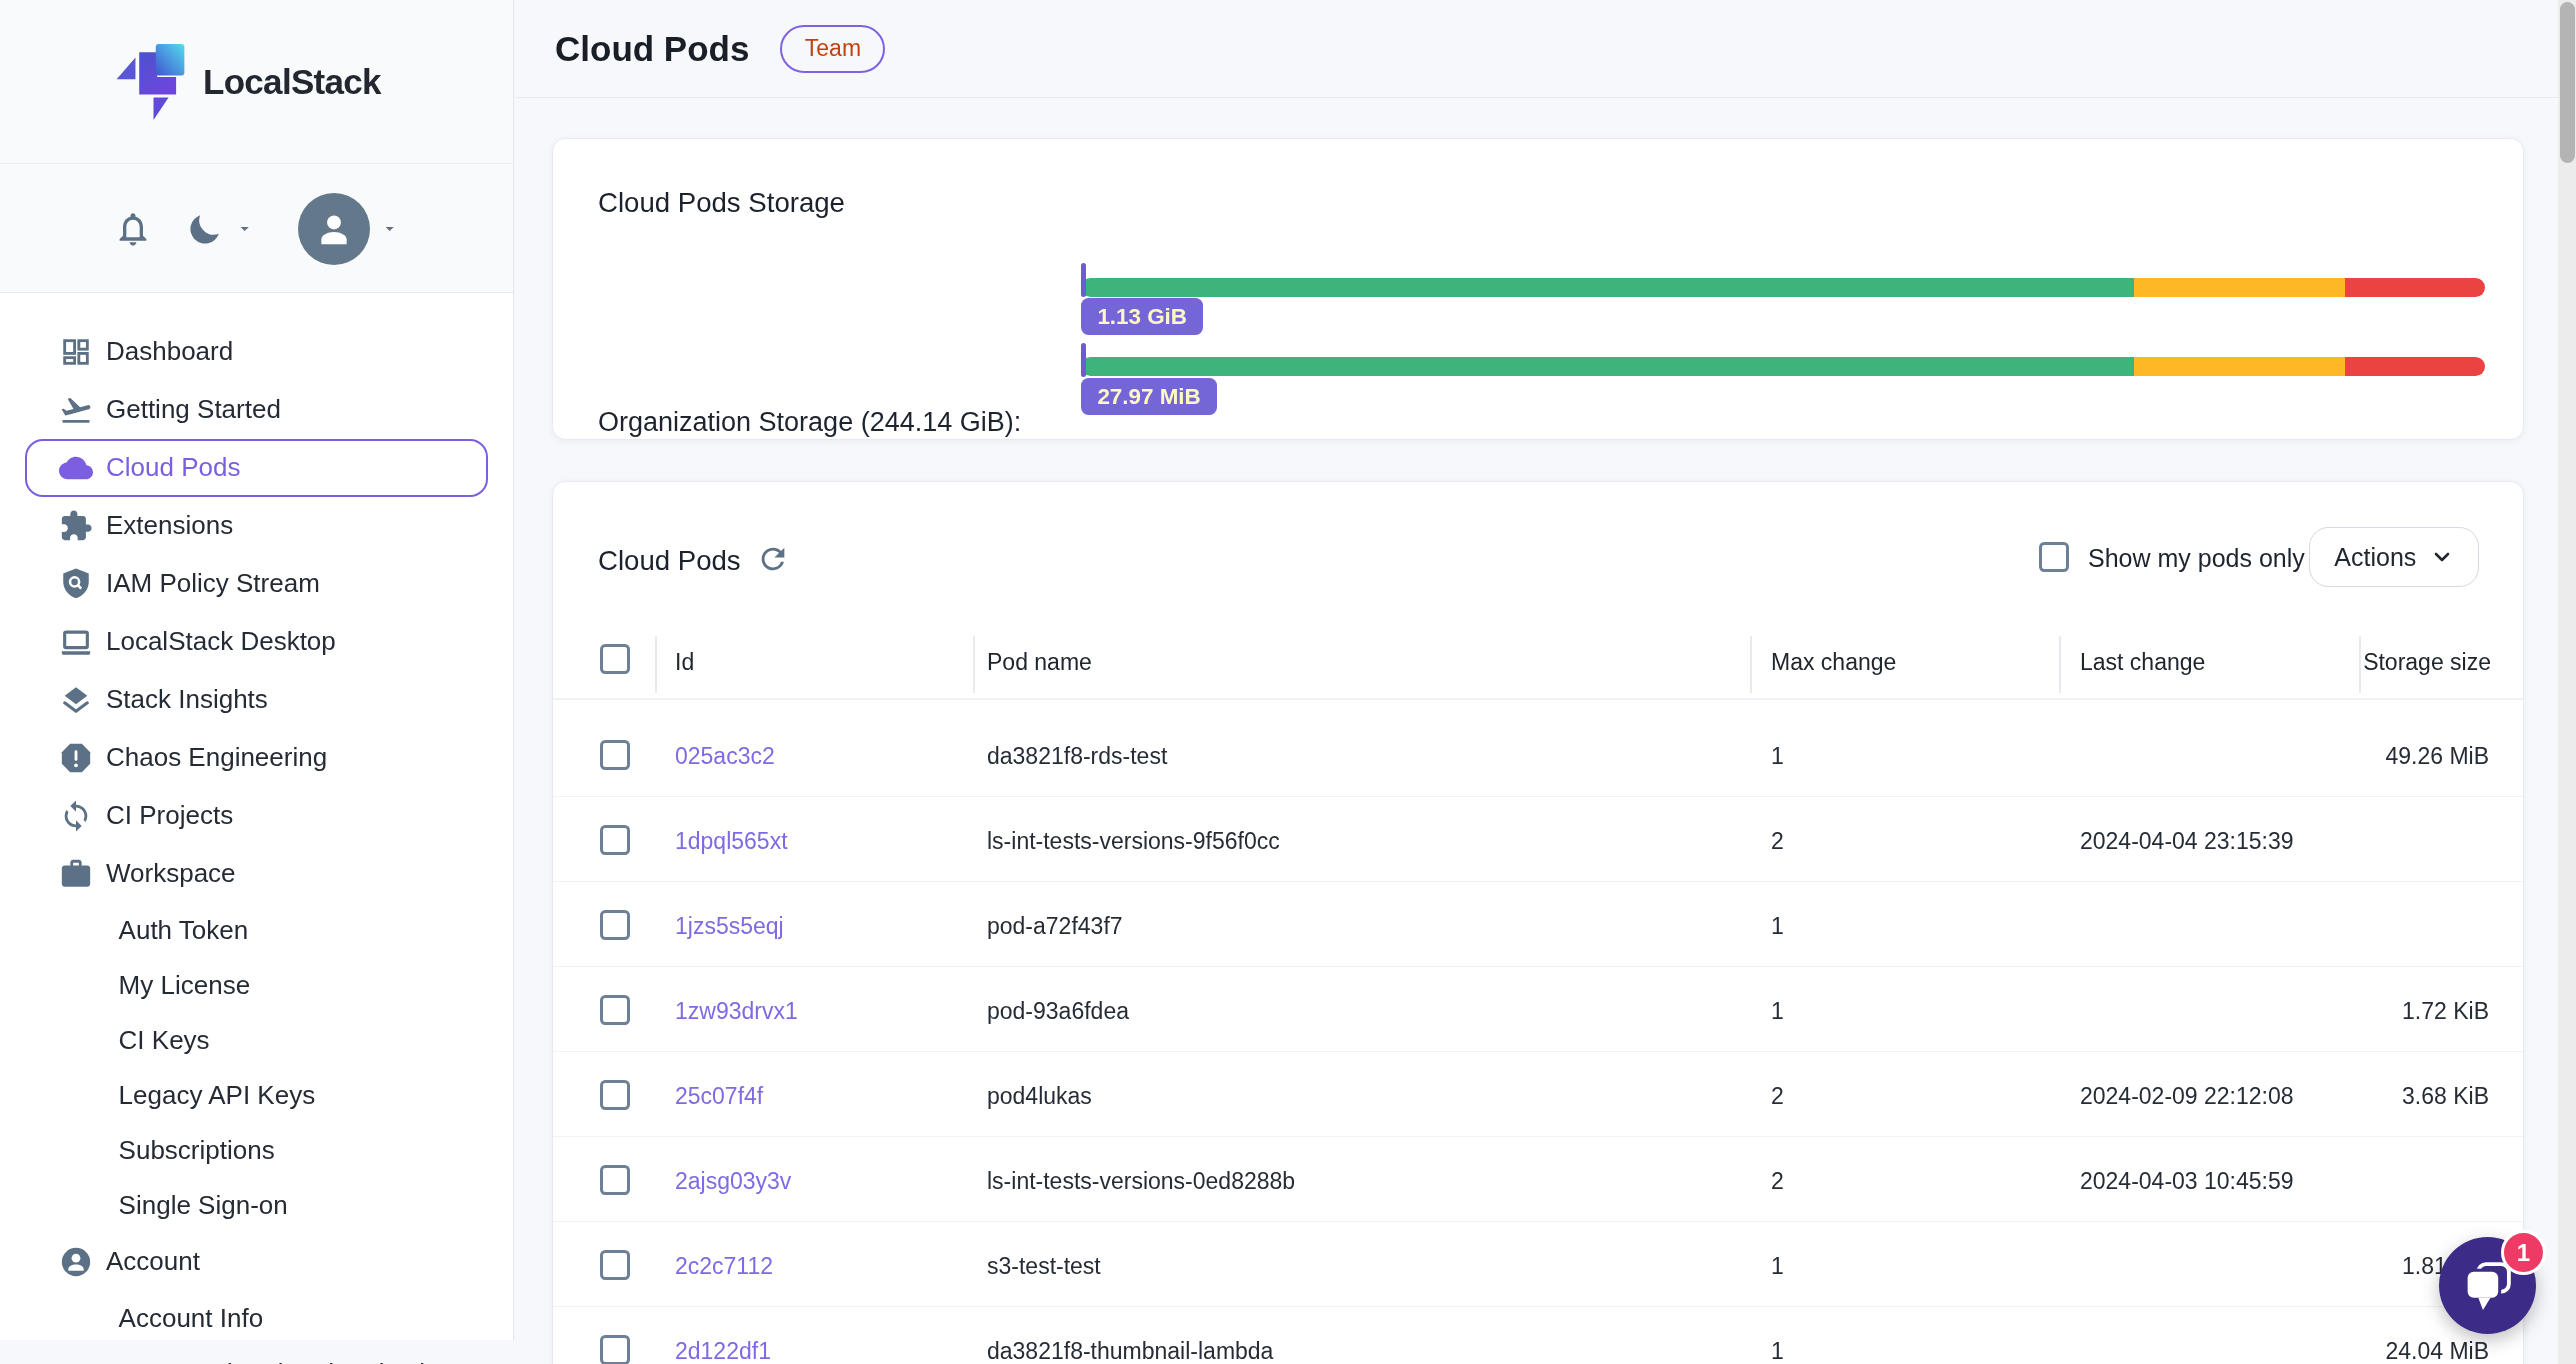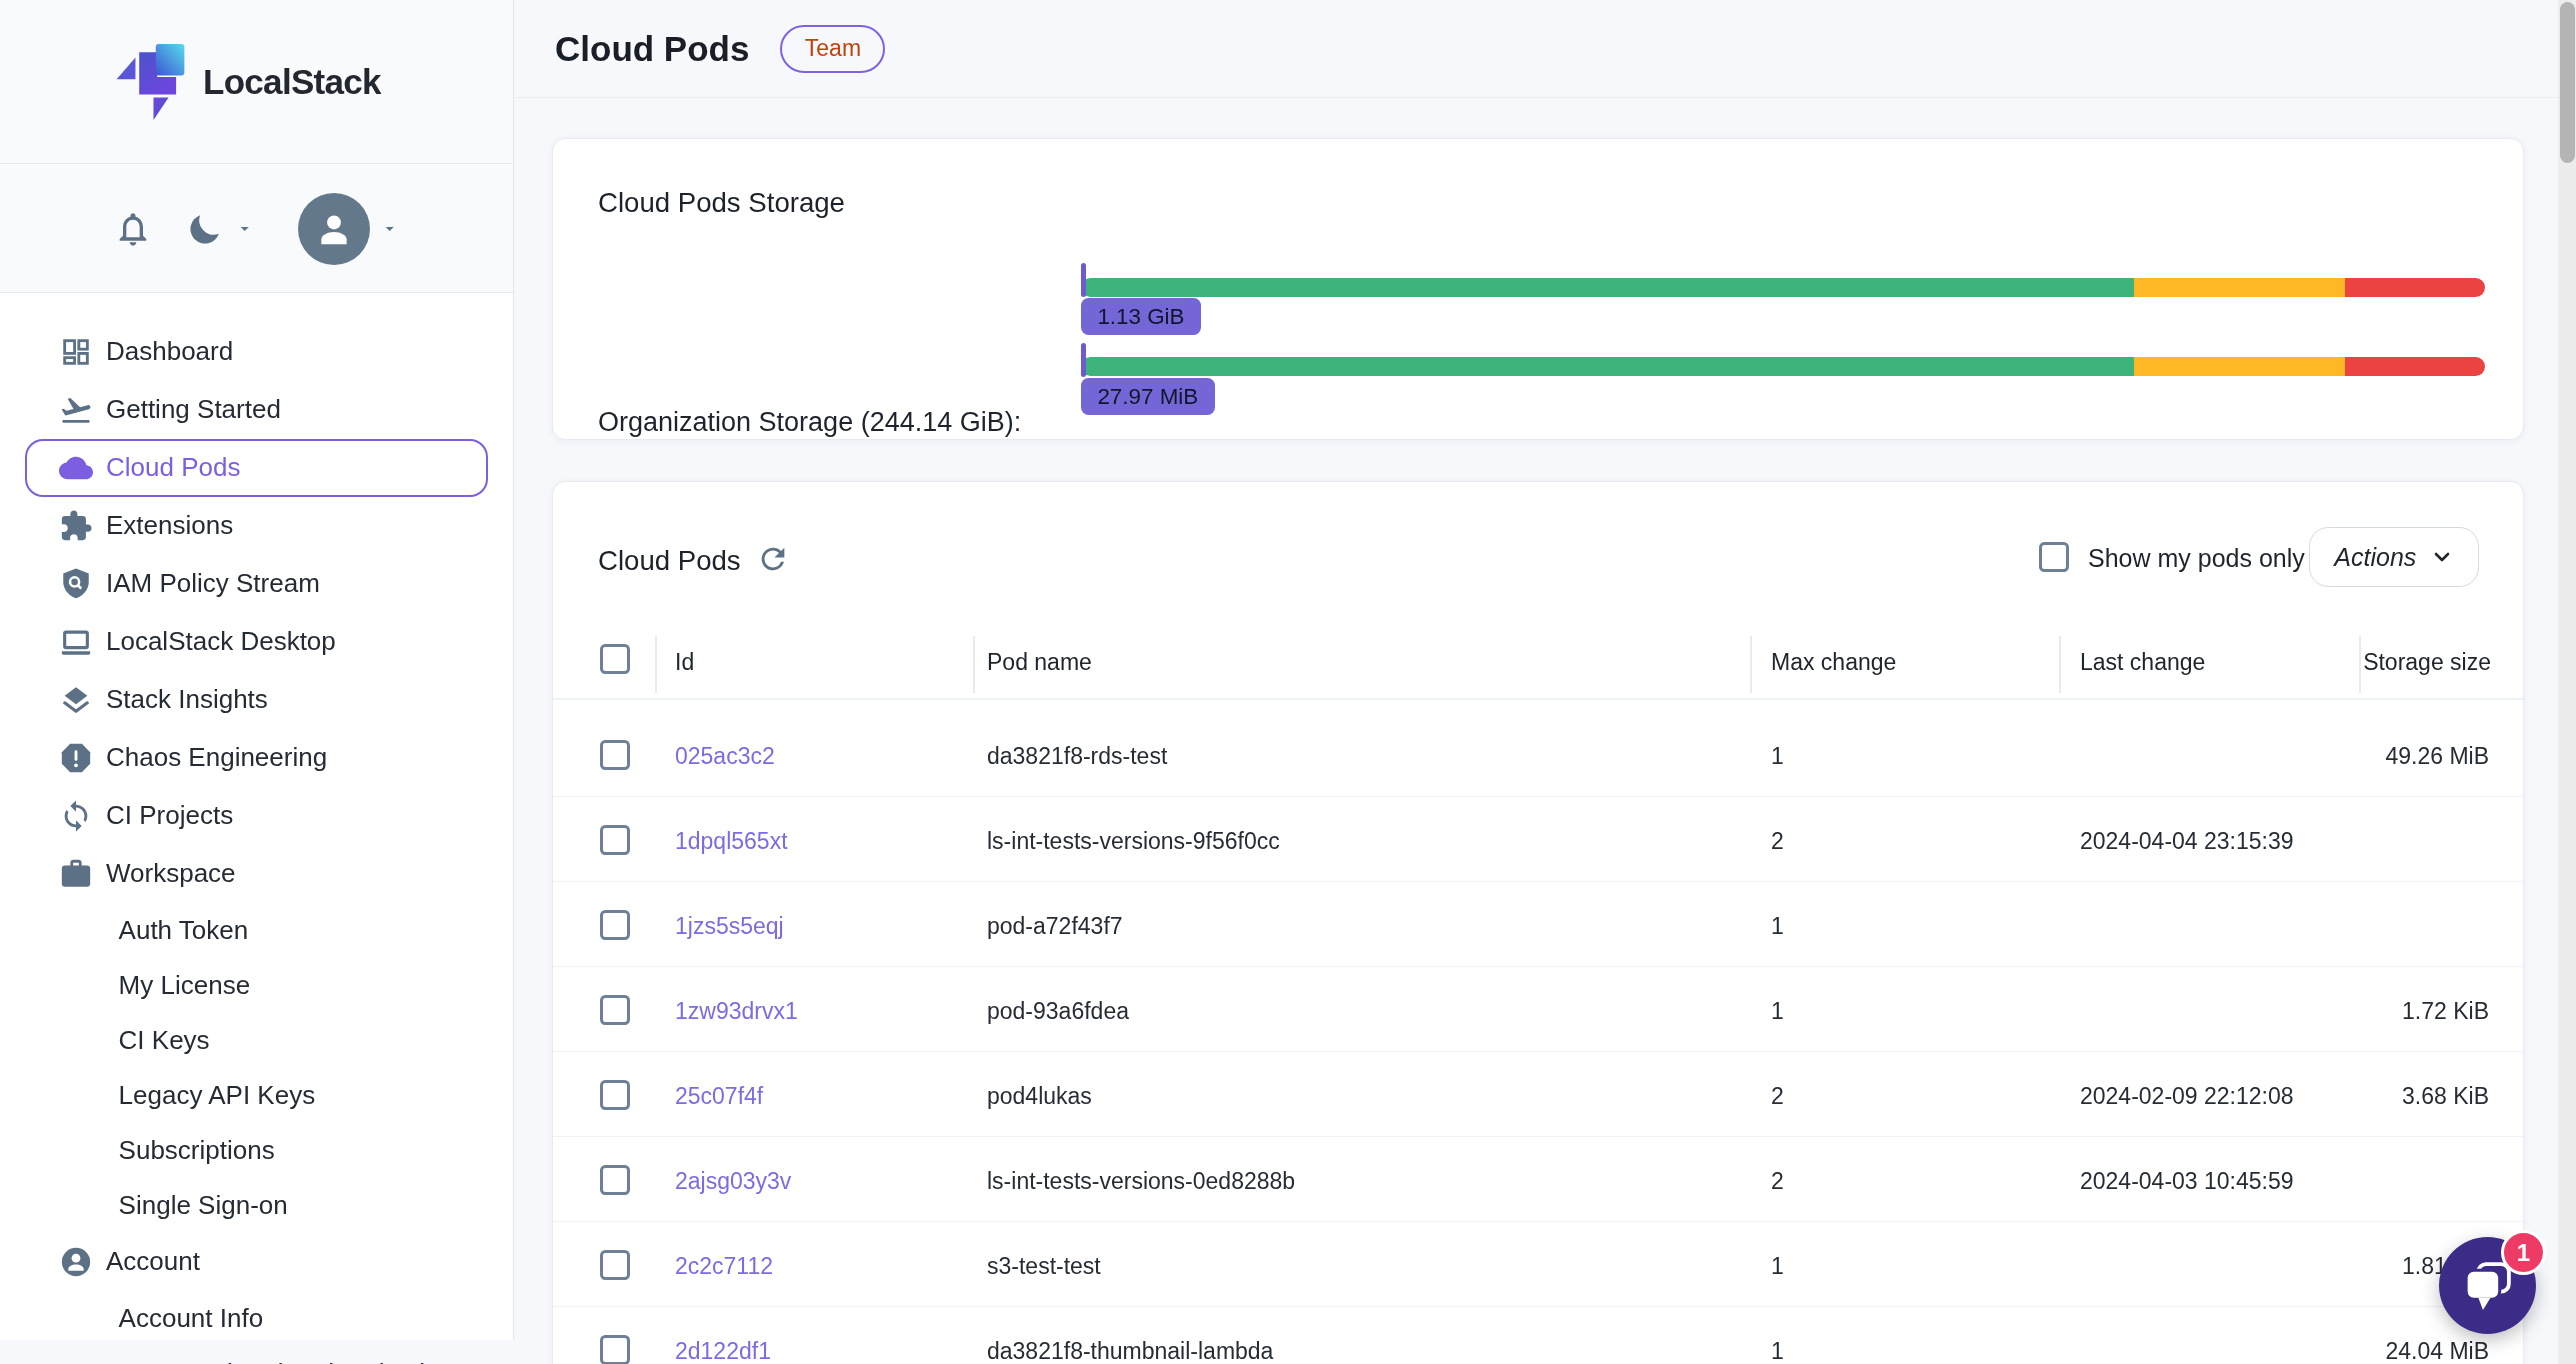--- a/index.html
+++ b/index.html
@@ -39,28 +39,28 @@
   
   .card { position:absolute; background:#ffffff; border:0.7px solid #e7ebf1; border-radius:13.4px; box-shadow:0 1.5px 7.5px rgba(25,45,85,0.05); }
   .storage-card { left:552px; top:138px; width:1972px; height:302px; }
   .pods-card { left:552px; top:481px; width:1972px; height:984px; }
   .card-title { position:absolute; left:45px; font-size:27.6px; font-weight:500; color:#1c222b; }
 
   .storage-label { position:absolute; left:45px; font-size:27px; color:#1d242e; }
   .bar { position:absolute; left:528px; width:1404px; height:19.4px; border-radius:9.7px; overflow:hidden; display:flex; }
   .seg { height:100%; }
   .marker { position:absolute; width:5.2px; background:#6c5bd4; border-radius:3px; }
-  .size-badge { position:absolute; height:37px; background:#7566d8; color:#0f172a; font-size:22.4px; border-radius:7.5px; display:flex; align-items:center; padding:0 16.4px; white-space:nowrap; }
+  .size-badge { position:absolute; height:37px; background:#7566d8; color:#fef9c3; font-size:22.4px; border-radius:7.5px; display:flex; align-items:center; padding:0 16.4px; white-space:nowrap;font-weight:bold; }
 
   
   .refresh-btn { position:absolute; left:203px; top:60px; width:34px; height:34px; cursor:pointer; }
   .checkbox { width:30px; height:30px; border:3px solid #6d8096; border-radius:5.2px; background:#fff; cursor:pointer; }
   .filter-box { position:absolute; left:1486px; top:60px; }
   .filter-label { position:absolute; left:1535px; top:62px; font-size:25px; color:#1d242e; }
-  .actions-btn { position:absolute; left:1756px; top:45px; width:170px; height:60px; border:1.5px solid #d5dae1; border-radius:19.4px; background:#fff; display:flex; align-items:center; justify-content:center; gap:13.4px; cursor:pointer;font-style:italic; }
+  .actions-btn { position:absolute; left:1756px; top:45px; width:170px; height:60px; border:1.5px solid #d5dae1; border-radius:19.4px; background:#fff; display:flex; align-items:center; justify-content:center; gap:13.4px; cursor:pointer; }
   .actions-btn span { font-size:25px; color:#21272f; }
   .actions-btn svg { width:24px; height:24px; }
 
   
   .thead { position:absolute; left:0; top:149px; width:100%; height:67px; }
   .thead .checkbox { position:absolute; left:47px; top:13.4px; }
   .th { position:absolute; top:18px; font-size:23px; font-weight:500; color:#20262e; white-space:nowrap; }
   .th-id { left:122px; } .th-name { left:434px; } .th-ver { left:1218px; } .th-change { left:1527px; }
   .th-size { right:32px; text-align:left; }
   .col-div { position:absolute; top:5.2px; width:2.2px; height:57px; background:#e7ebf0; }

